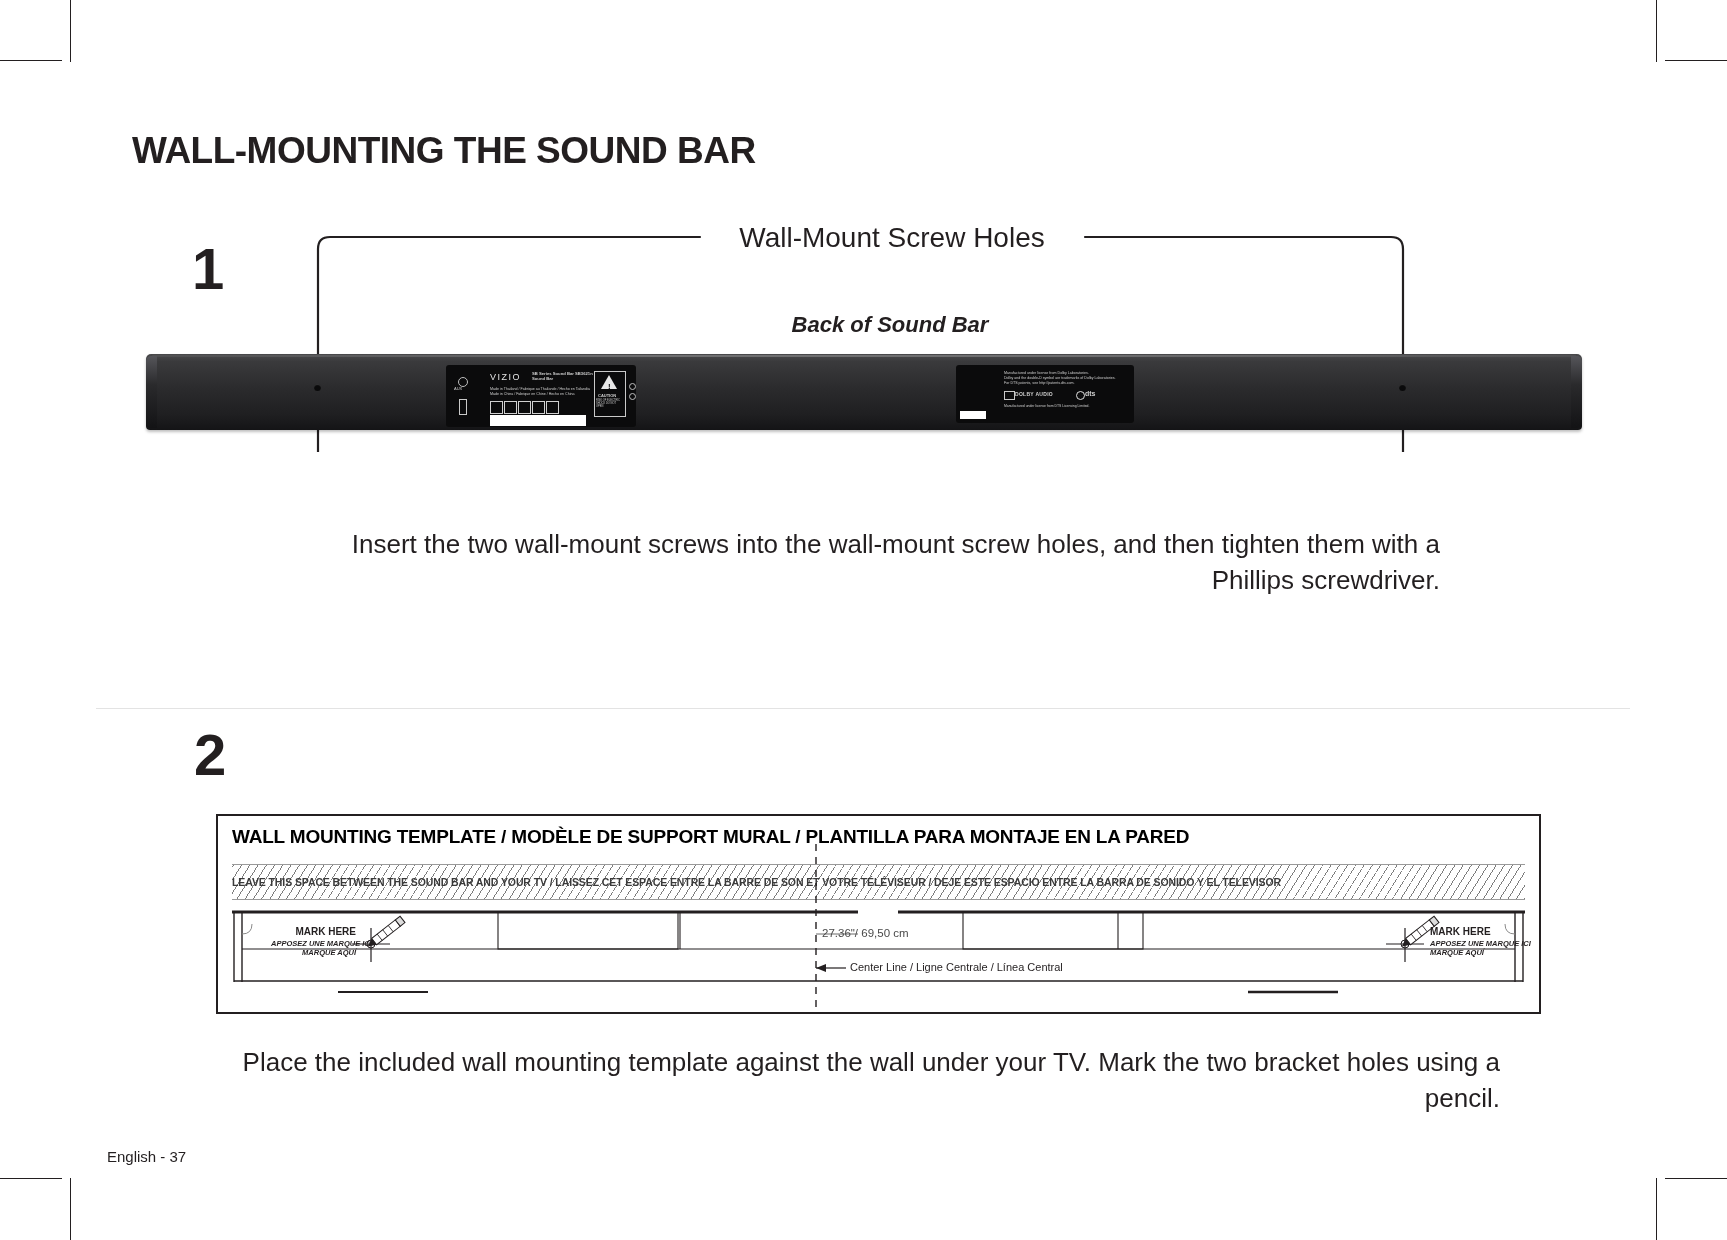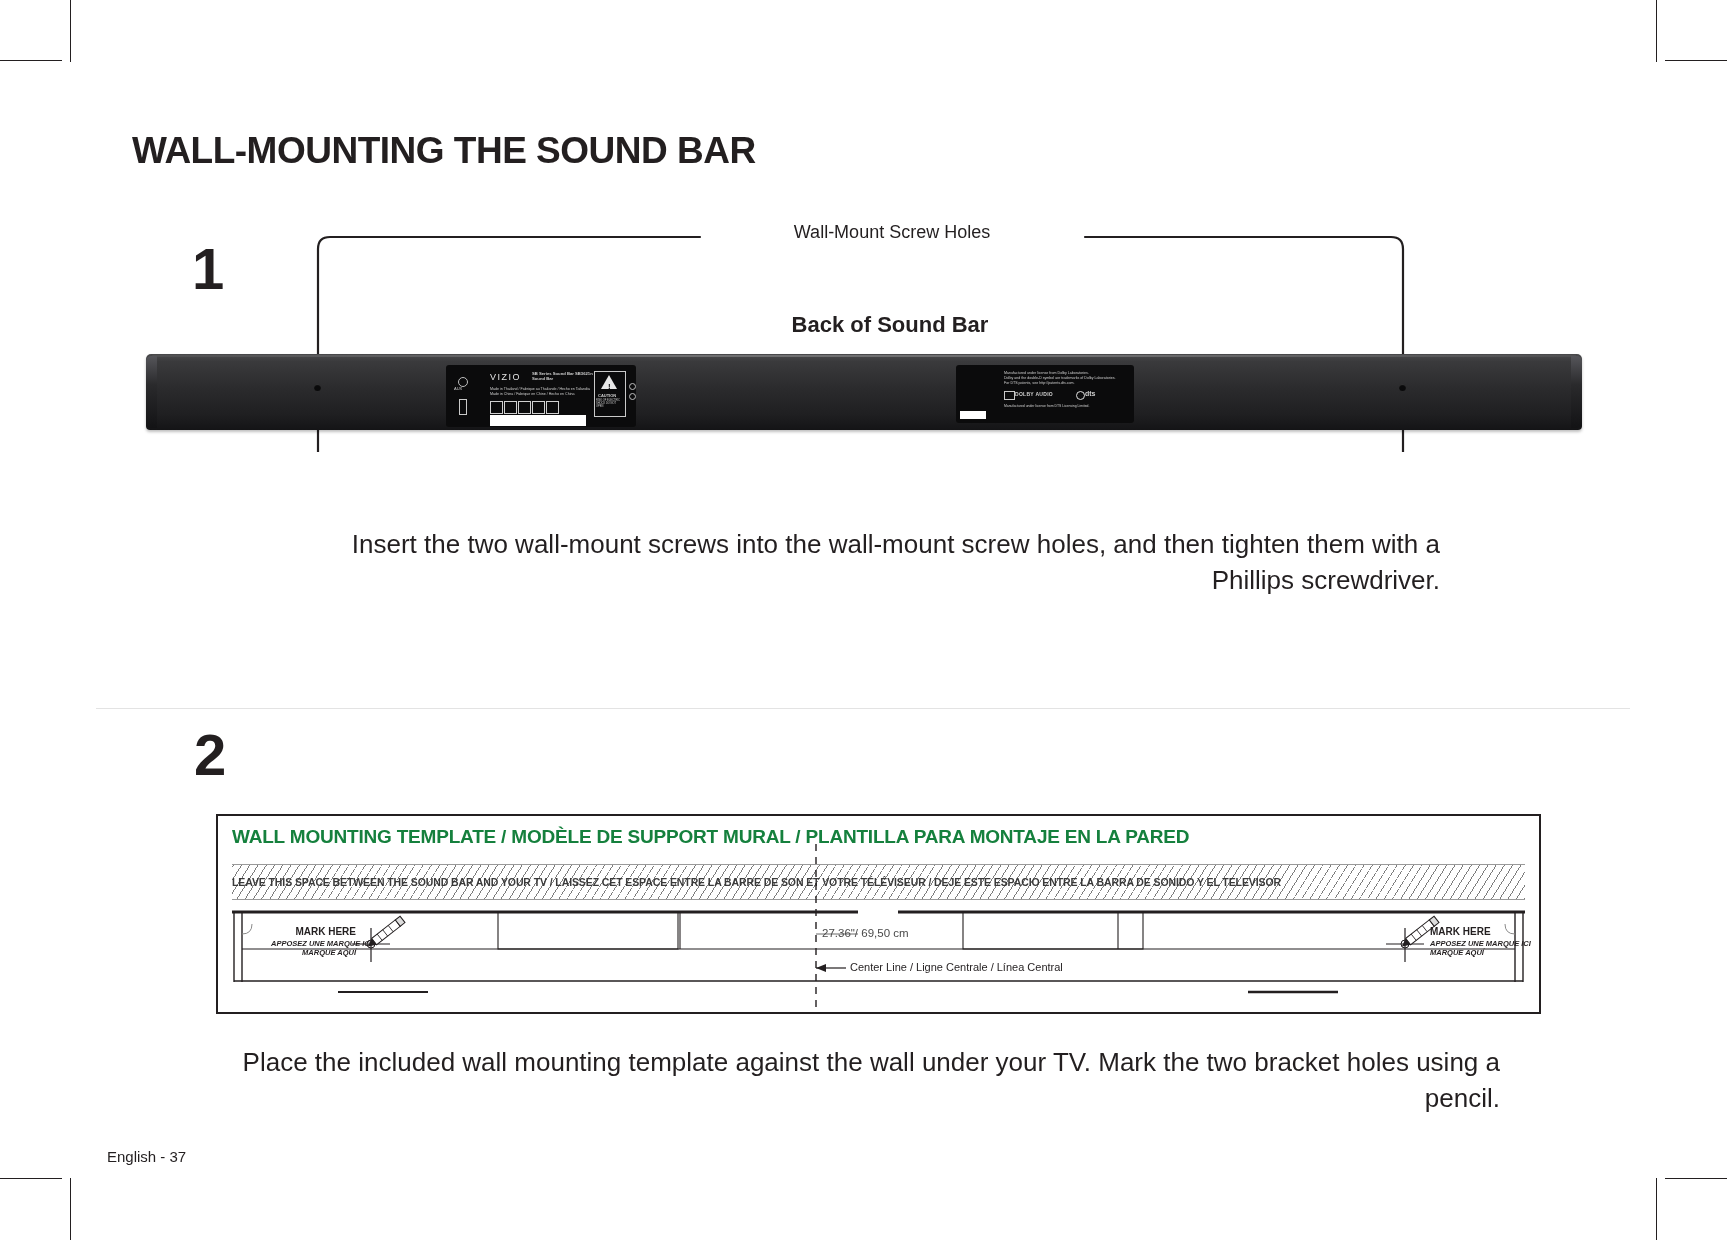--- a/index.html
+++ b/index.html
@@ -47,34 +47,35 @@
   #step1-num { left: 192px; top: 240px; }
   #step2-num { left: 194px; top: 726px; }
 
   
   .callout-screwholes {
     position: absolute;
     left: 712px;
     top: 222px;
     width: 360px;
     text-align: center;
-    font-size: 18px;
+    font-size: 28px;
     color: #231f20;
     white-space: nowrap;
   }
   .callout-back {
     position: absolute;
     left: 700px;
     top: 312px;
     width: 380px;
     text-align: center;
     font-size: 22px;
     font-weight: bold;
     color: #231f20;
     white-space: nowrap;
+    font-style: italic;
   }
 
   
   #leaders {
     position: absolute;
     left: 0;
     top: 0;
     width: 1727px;
     height: 480px;
     pointer-events: none;
@@ -223,21 +224,21 @@
     border: 2px solid #231f20;
     background: #ffffff;
     box-sizing: border-box;
   }
   .template-title {
     position: absolute;
     left: 14px;
     top: 10px;
     font-size: 19px;
     font-weight: bold;
-    color: #15803d;
+    color: #000000;
     white-space: nowrap;
     letter-spacing: -0.2px;
   }
   .hatch-band {
     position: absolute;
     left: 14px;
     top: 48px;
     width: 1293px;
     height: 36px;
     background-image: repeating-linear-gradient(

